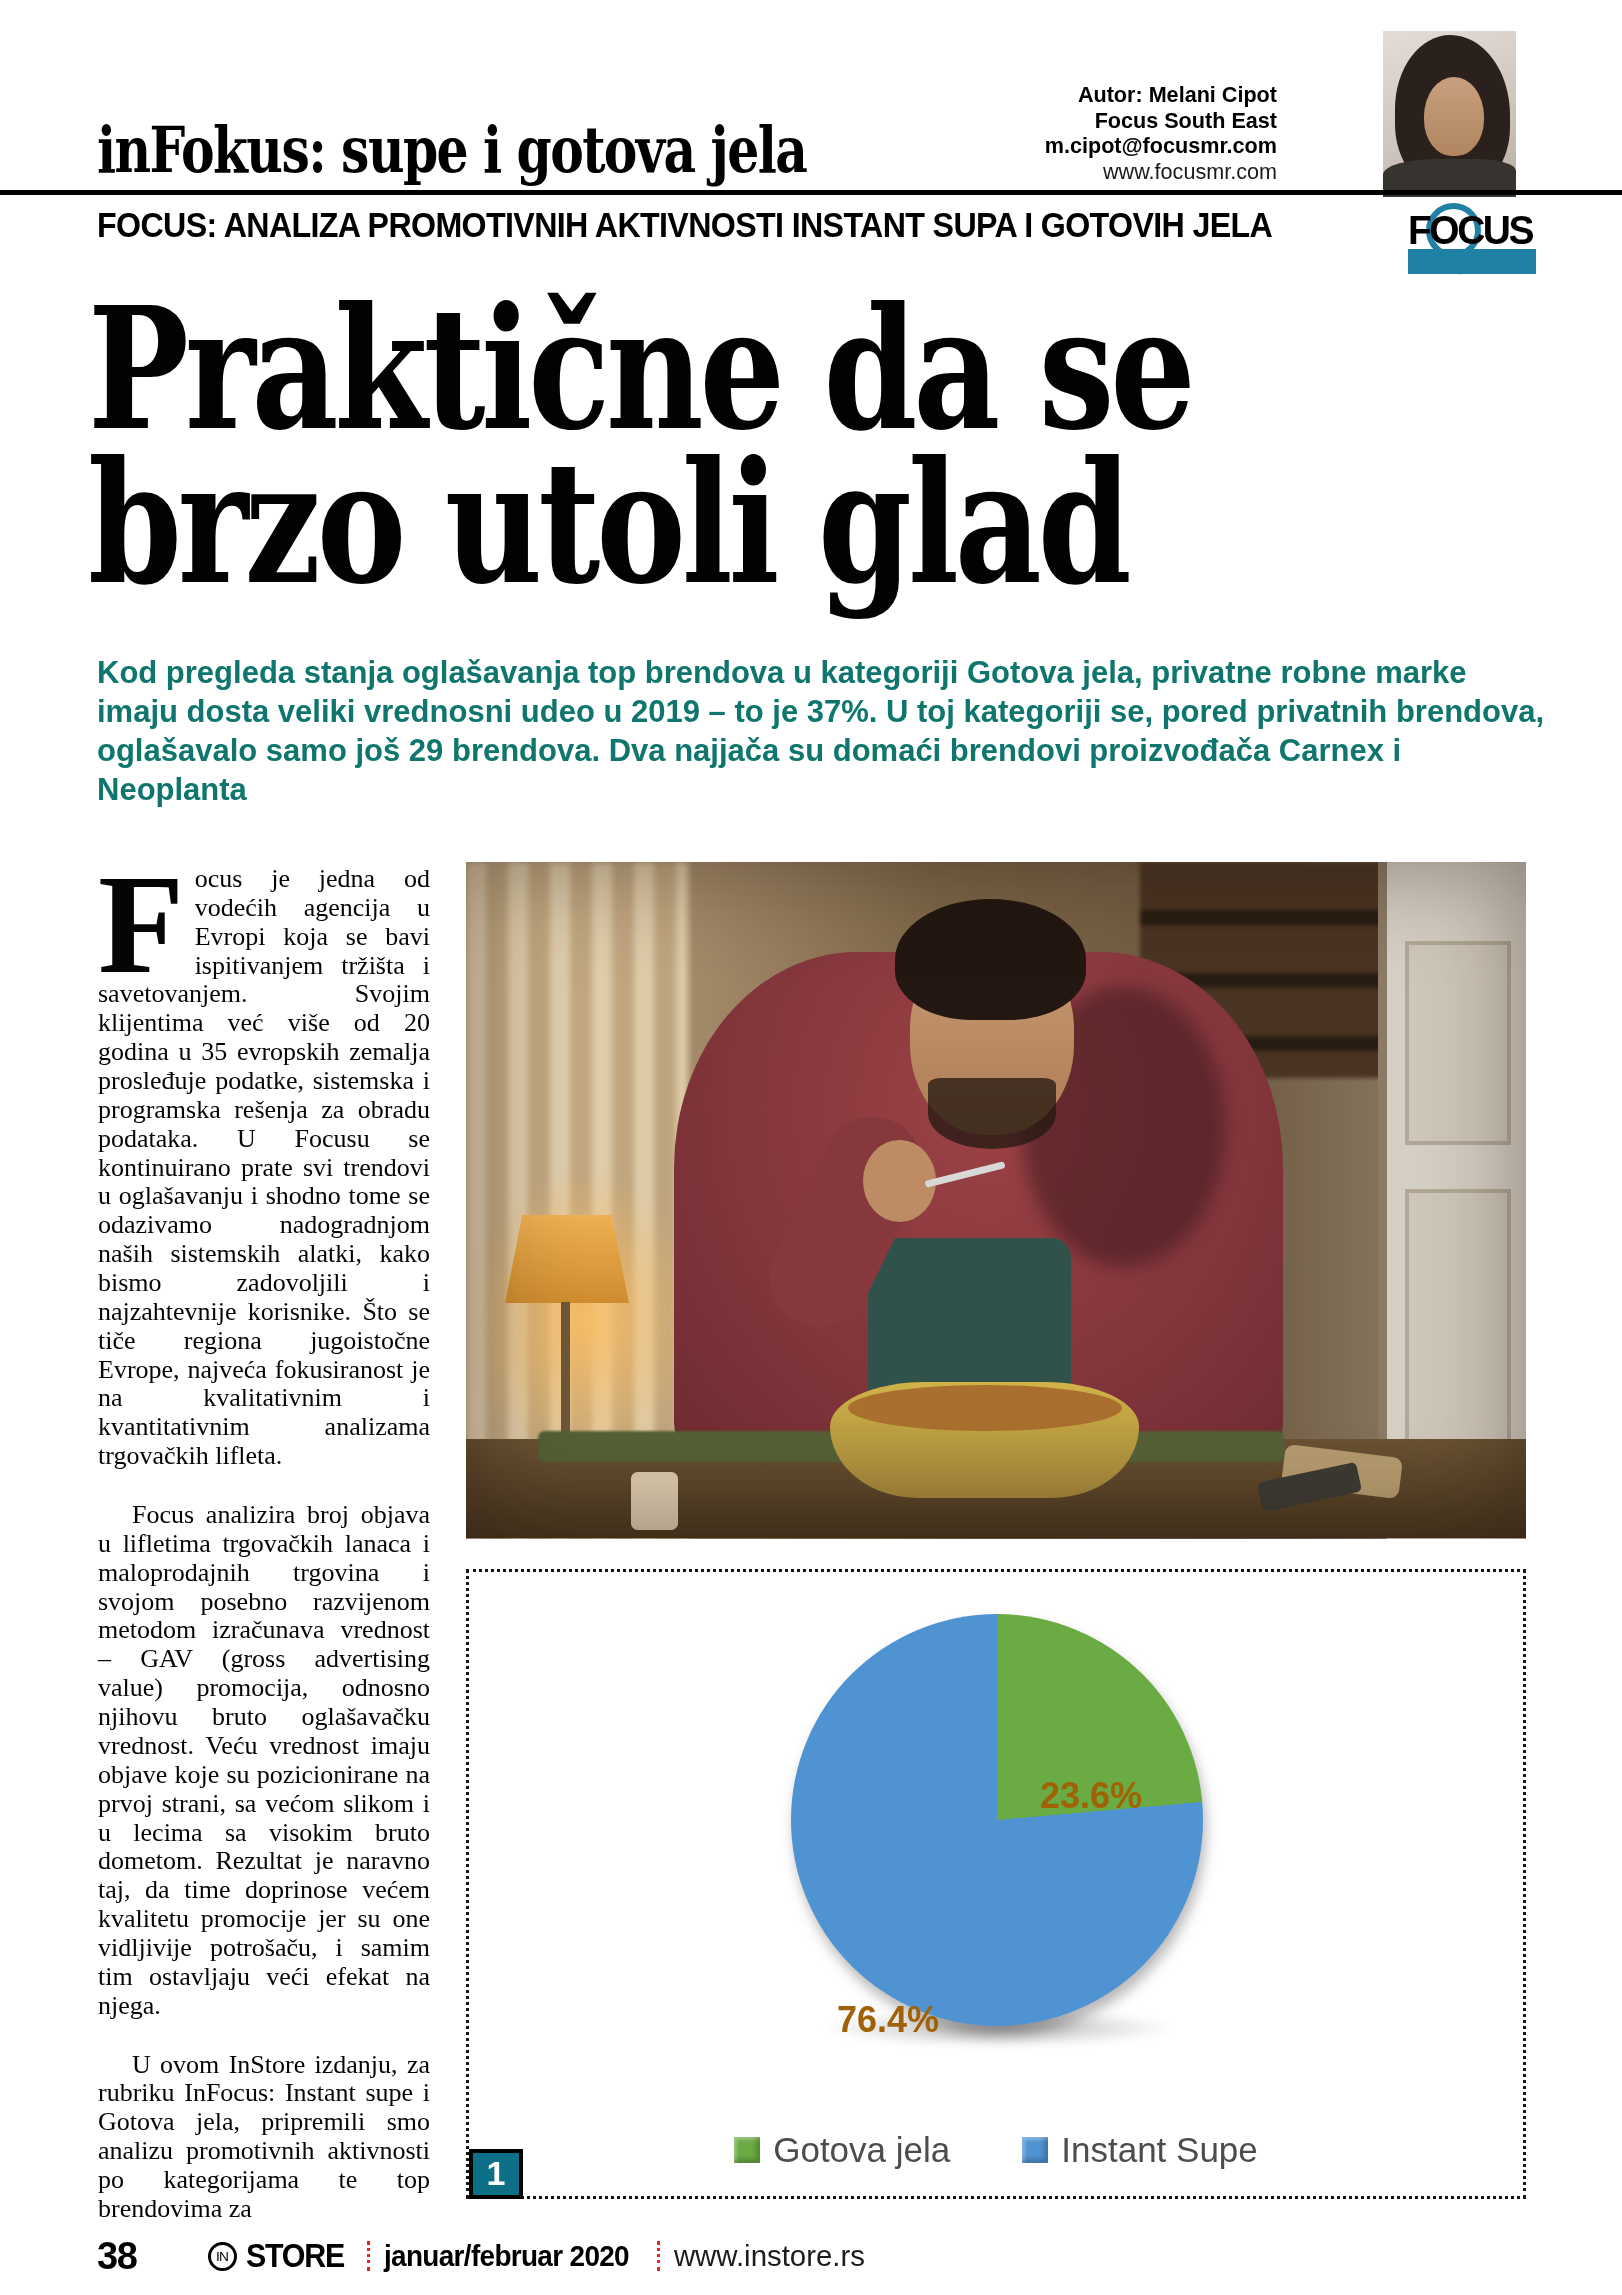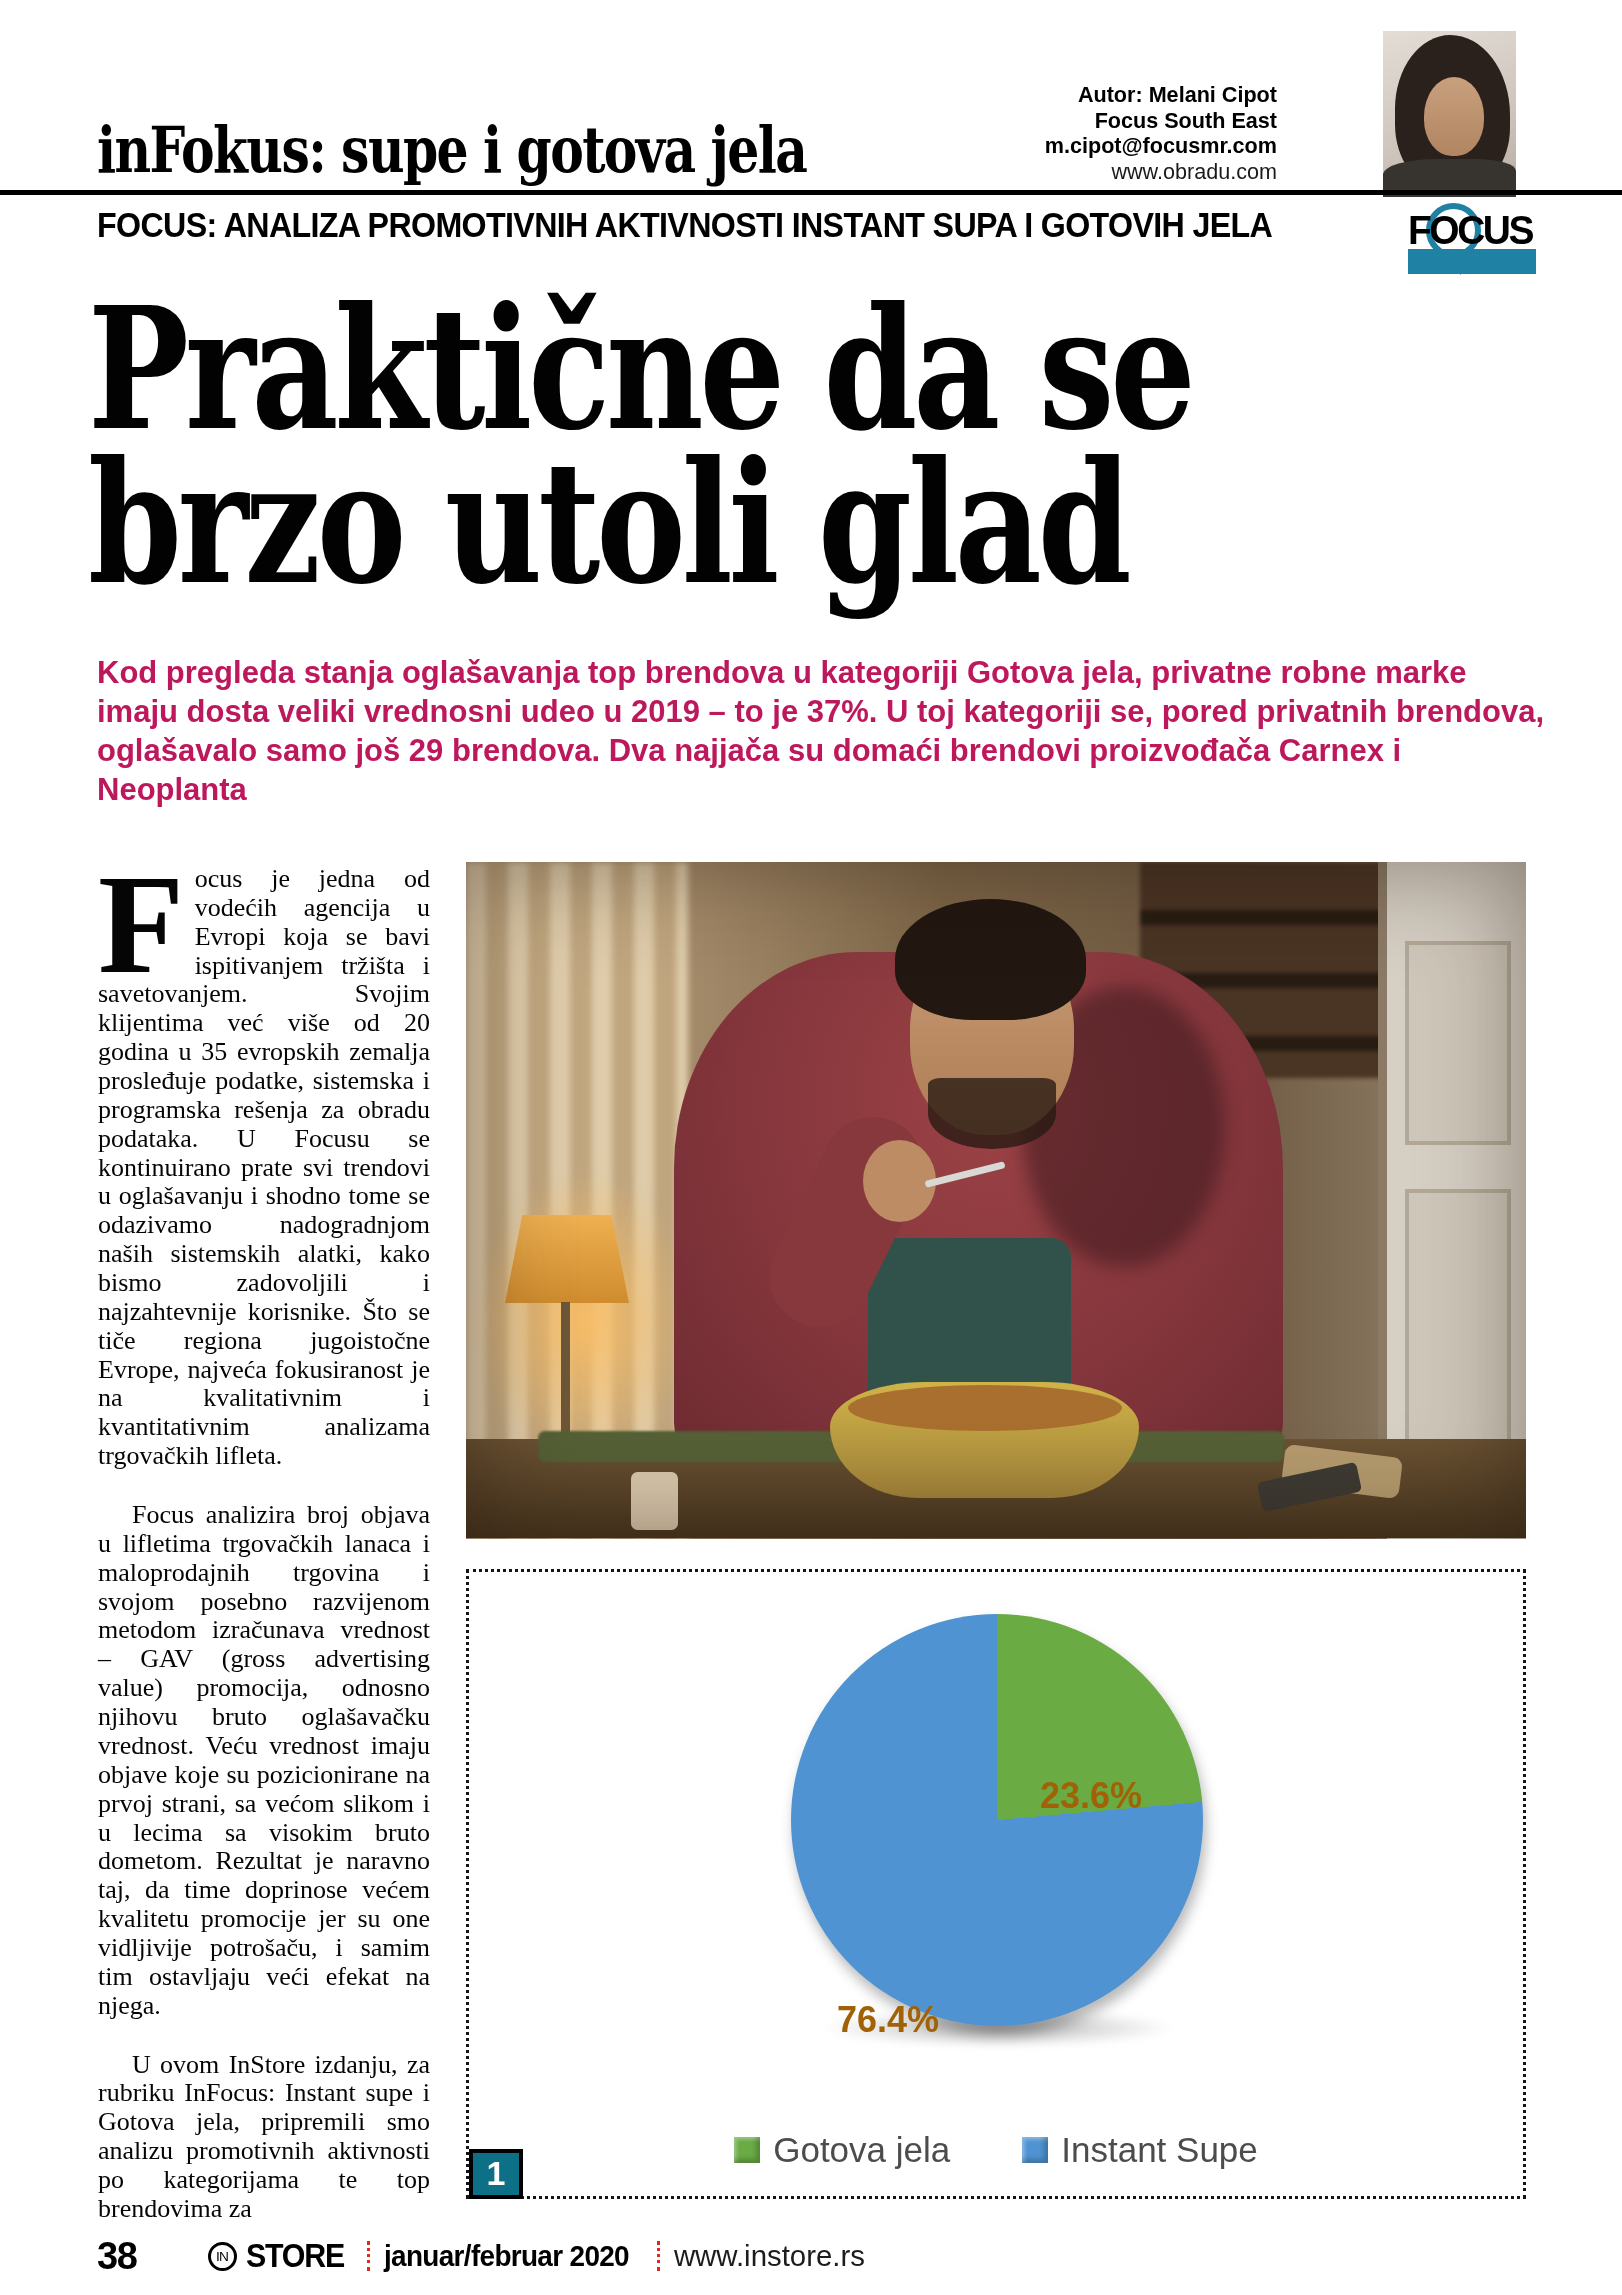--- a/index.html
+++ b/index.html
@@ -28,21 +28,21 @@
   .fl-ring{position:absolute;left:18.3px;top:1.3px;width:43px;height:43px;border:6.5px solid #1f81a4;border-radius:50%;}
   .fl-handle{position:absolute;left:50px;top:55px;width:7.9px;height:17px;background:#1f81a4;transform:rotate(33deg);}
   .fl-text{position:absolute;left:0;top:5.2px;font-weight:900;font-size:41px;letter-spacing:-2.6px;color:#000;
            transform:scaleX(.95);transform-origin:0 0;}
 
   
   .headline{position:absolute;left:88px;top:293px;font-family:"DejaVu Serif",serif;font-weight:bold;
             font-size:168px;line-height:.915;letter-spacing:-5.2px;transform:scaleX(.8);transform-origin:0 0;
             white-space:nowrap;color:#020202;}
   .intro{position:absolute;left:97px;top:653px;width:1459px;font-weight:700;font-size:31px;line-height:1.26;
-         color:#be185d;}
+         color:#0f766e;}
 
   
   .column{position:absolute;left:98px;top:865px;width:332px;font-family:"Liberation Serif",serif;
           font-size:26px;line-height:1.11;text-align:justify;color:#050505;}
   .column p{margin:0;}
   .column p.indent{text-indent:34px;margin-top:30px;}
   .dropcap{float:left;font-family:"Liberation Serif",serif;font-weight:bold;font-size:141px;line-height:.74;
            padding:6.5px 10.5px 0 0;}
 
   
@@ -123,21 +123,21 @@
 <body>
 
 <div id="page">
 
   <div class="kicker">inFokus: supe i gotova jela</div>
 
   <div class="author">
     <div>Autor: Melani Cipot</div>
     <div>Focus South East</div>
     <div>m.cipot@focusmr.com</div>
-    <div class="plain">www.obradu.com</div>
+    <div class="plain">www.focusmr.com</div>
   </div>
 
   <div class="author-photo">
     <div class="au-hair"></div>
     <div class="au-face"></div>
     <div class="au-body"></div>
   </div>
 
   <div class="rule"></div>
 

